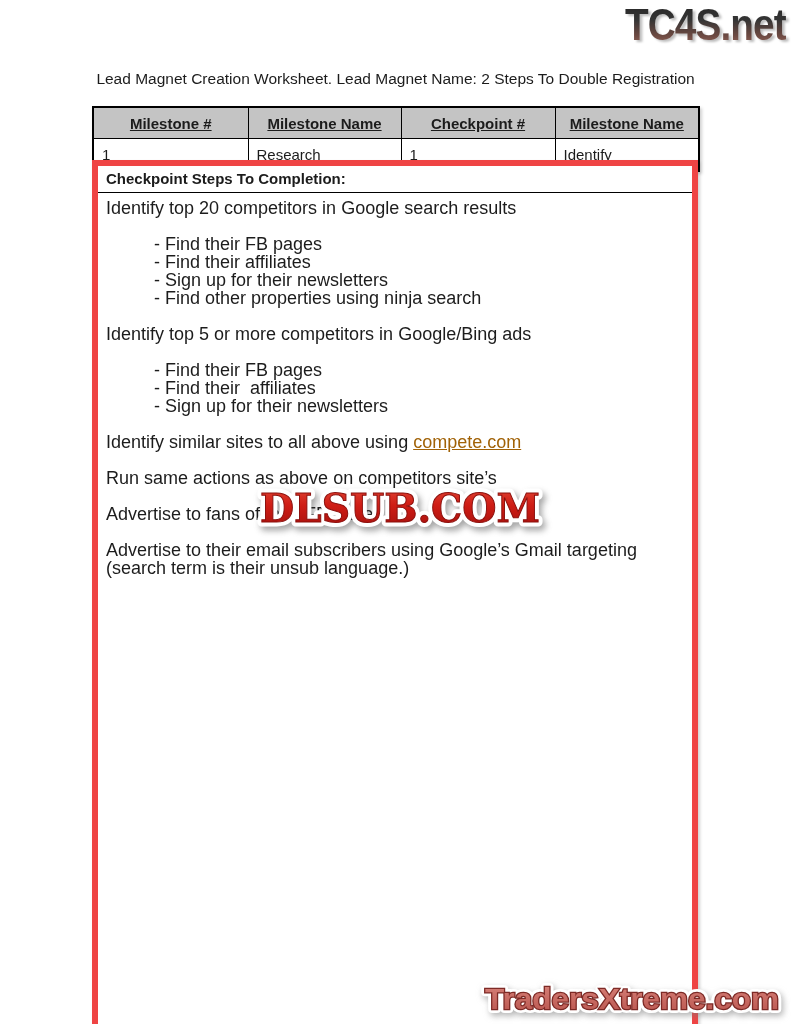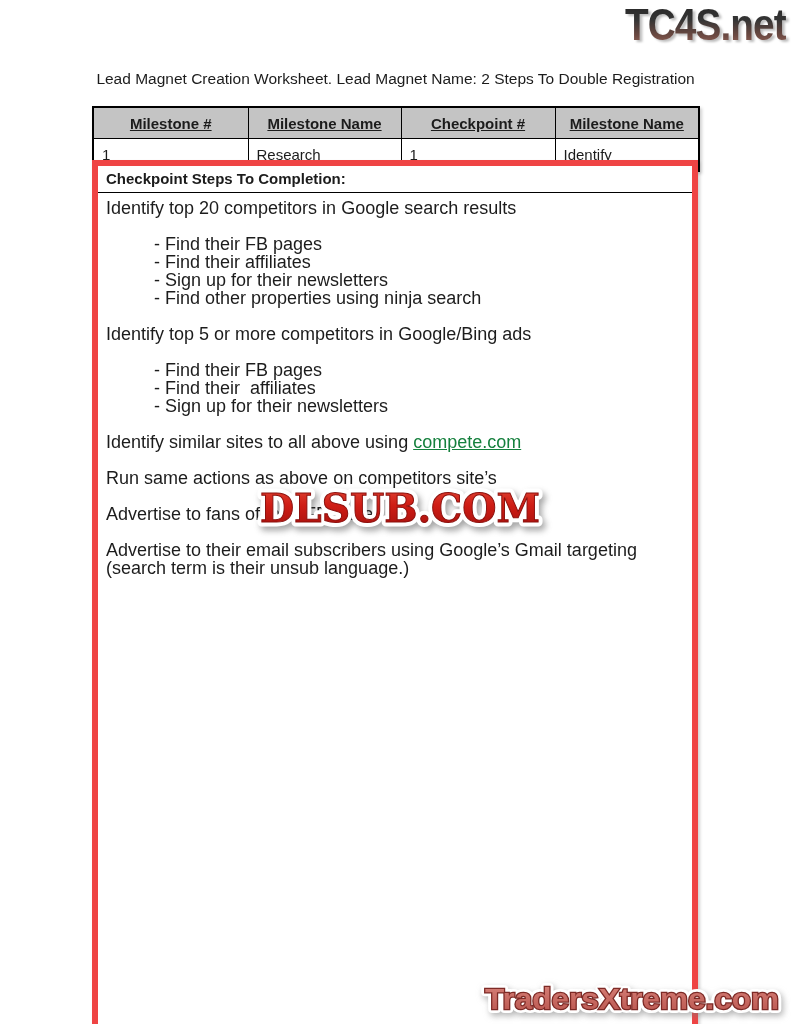--- a/index.html
+++ b/index.html
@@ -94,21 +94,21 @@
   .checkpoint-content {
     padding: 6px 10px 0 8px;
     font-size: 18px;
     line-height: 18px;
     white-space: pre-wrap;
   }
   .step-lead { margin: 0 0 18px 0; }
   .step-bullets { margin: 0 0 18px 0; }
   .bullet-line { padding-left: 48px; }
   a.compete-link {
-    color: #15803d;
+    color: #a16207;
     cursor: pointer;
   }
 
   
   .dlsub-watermark {
     position: absolute;
     left: 252px;
     top: 477px;
     width: 296px;
     height: 60px;

